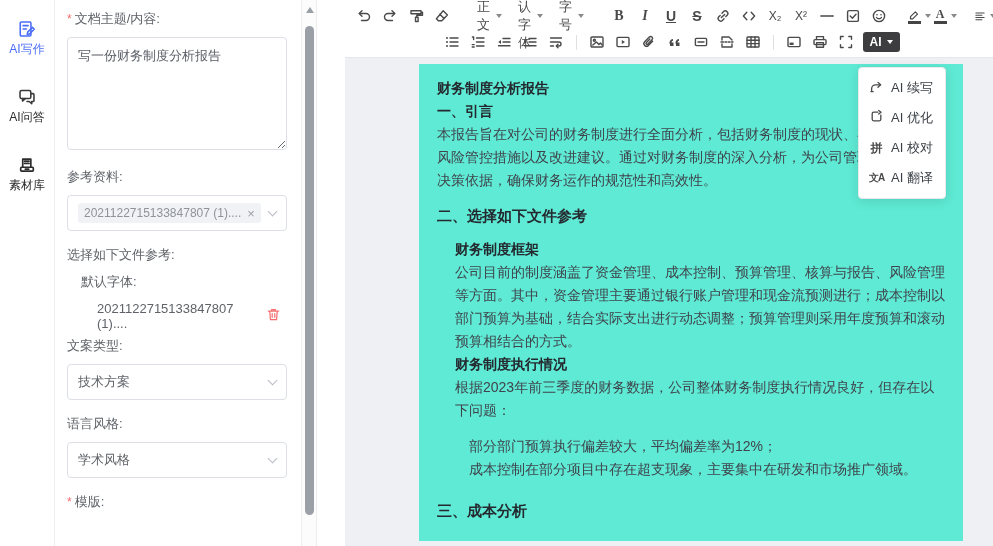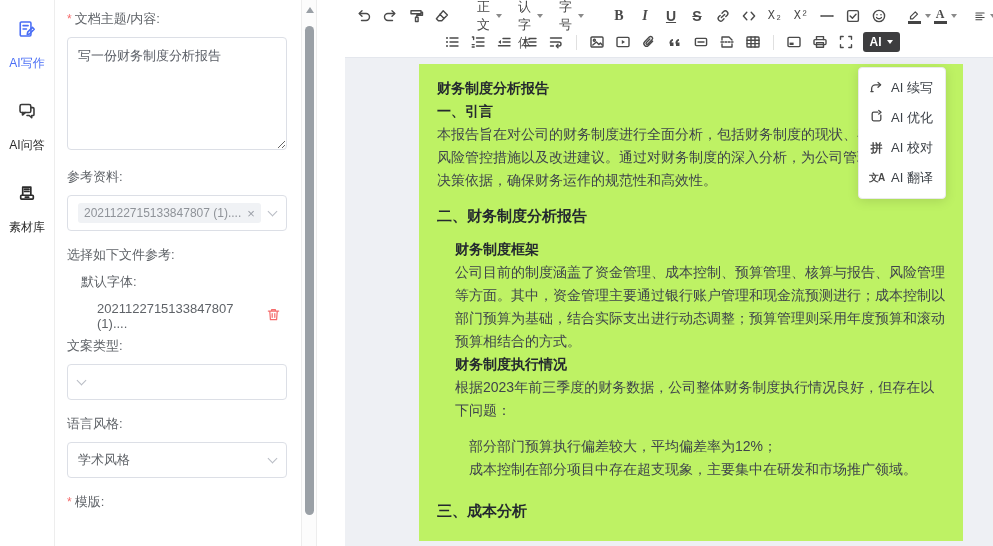--- a/index.html
+++ b/index.html
@@ -3,21 +3,21 @@
 <meta charset="utf-8">
 <style>
   * { margin:0; padding:0; box-sizing:border-box; }
   html,body { width:993px; height:546px; overflow:hidden; background:#fff;
     font-family:"Liberation Sans","DejaVu Sans",sans-serif; font-size:13px; color:#333; }
   .app { display:flex; width:993px; height:546px; }
 
   
   .nav-rail { width:55px; flex:0 0 55px; border-right:1px solid #ededed;
     padding-top:20px; display:flex; flex-direction:column; align-items:center; gap:30px; }
-  .nav-item { display:flex; flex-direction:column; align-items:center; gap:17px;
+  .nav-item { display:flex; flex-direction:column; align-items:center; gap:3px;
     font-size:12px; color:#2b2b2b; cursor:pointer; }
   .nav-item svg { display:block; }
   .nav-item.active { color:#4a6ef5; }
 
   
   .form-panel { width:246px; flex:0 0 246px; padding:6px 14px 0 12px; overflow:hidden; }
   .fld-label { color:#5f6368; margin:15px 0 9px; font-size:13px; }
   .fld-label:first-child { margin-top:4px; }
   .req { color:#f56c6c; margin-right:3px; font-size:12px; }
   textarea.topic { width:100%; height:113px; border:1px solid #dcdfe6; border-radius:4px;
@@ -55,30 +55,30 @@
   .tbi .filled { fill:currentColor; stroke:none; }
   .tb-sep { width:1px; height:15px; background:#e0e0e0; margin:0 7px; }
   .tb-select { display:inline-flex; align-items:center; gap:6px; color:#4a4a4a; padding:0 8px;
     height:22px; cursor:pointer; font-size:13px; }
   .caret { width:0; height:0; border-left:3.5px solid transparent; border-right:3.5px solid transparent;
     border-top:4px solid #8a8a8a; }
   .tl { font-size:14px; font-weight:bold; font-family:"Liberation Serif","DejaVu Serif",serif; }
   .tl.i { font-style:italic; }
   .tl.u { text-decoration:underline; font-family:"Liberation Sans",sans-serif; }
   .tl.s { text-decoration:line-through; font-family:"Liberation Sans",sans-serif; }
-  .tl.script { font-size:12px; font-family:Liberation Mono, monospace; font-weight:normal; }
+  .tl.script { font-size:12px; font-family:Liberation Sans, sans-serif; font-weight:normal; }
   .colorbtn { display:inline-flex; flex-direction:column; align-items:center; line-height:1; }
   .colorbtn .bar { width:13px; height:3px; background:#444; margin-top:1px; }
   .ai-btn { background:#3d3d3f; color:#fff; border-radius:3px; height:20px; padding:0 7px;
     display:inline-flex; align-items:center; gap:5px; font-size:12px; font-weight:bold; cursor:pointer; margin-left:4px; }
   .ai-btn .caret { border-top-color:#fff; }
 
   
   .doc-area { flex:1; background:#eef0f4; position:relative; overflow:hidden; }
-  .page { position:absolute; left:74px; right:30px; top:6px; bottom:5px; background:#bef264;
+  .page { position:absolute; left:74px; right:30px; top:6px; bottom:5px; background:#5eead4;
     padding:13px 18px; font-size:14px; color:#3f444c; line-height:23px; overflow:hidden; }
   .dt  { font-weight:bold; color:#24292f; }
   .dh  { font-weight:bold; color:#24292f; }
   .dh2 { font-weight:bold; color:#24292f; font-size:15px; margin:12px 0 11px; }
   .dh3 { font-weight:bold; color:#24292f; margin-left:18px; }
   .dp  { }
   .dp1 { margin-left:18px; }
   .dp2 { margin-left:32px; }
   .gap-s { margin-top:13px; }
 
@@ -159,20 +159,21 @@
         <svg width="15" height="15" viewBox="0 0 16 16">
             <g stroke="#f56c6c" fill="none" stroke-width="1.3" stroke-linecap="round" stroke-linejoin="round">
               <path d="M2.5 4.3h11M6 4.3V2.8h4v1.5M4 4.3l.7 9.2h6.6l.7-9.2M6.6 7v4M9.4 7v4"></path>
             </g>
           </svg>
       </span>
     </div>
 
     <div class="fld-label" style="margin-top:6px;">文案类型:</div>
     <div class="select">
+      <span class="grow">技术方案</span>
       <span class="chev"></span>
     </div>
 
     <div class="fld-label">语言风格:</div>
     <div class="select">
       <span class="grow">学术风格</span>
       <span class="chev"></span>
     </div>
 
     <div class="fld-label">
@@ -392,21 +393,21 @@
             <span class="caret"></span>
           </span>
       </div>
     </div>
 
     <div class="doc-area">
       <div class="page">
         <div class="dt">财务制度分析报告</div>
         <div class="dh">一、引言</div>
         <div class="dp">本报告旨在对公司的财务制度进行全面分析，包括财务制度的现状、存在的问题、风险管控措施以及改进建议。通过对财务制度的深入分析，为公司管理层提供科学决策依据，确保财务运作的规范性和高效性。</div>
-        <div class="dh2">二、财务制度分析报告</div>
+        <div class="dh2">二、选择如下文件参考</div>
         <div class="dh3">财务制度框架</div>
         <div class="dp dp1">公司目前的制度涵盖了资金管理、成本控制、预算管理、核算与报告、风险管理等方面。其中，资金管理主要通过银行账户管理和现金流预测进行；成本控制以部门预算为基础，结合实际支出进行动态调整；预算管理则采用年度预算和滚动预算相结合的方式。</div>
         <div class="dh3">财务制度执行情况</div>
         <div class="dp dp1">根据2023年前三季度的财务数据，公司整体财务制度执行情况良好，但存在以下问题：</div>
         <div class="dp dp2 gap-s">部分部门预算执行偏差较大，平均偏差率为12%；</div>
         <div class="dp dp2">成本控制在部分项目中存在超支现象，主要集中在研发和市场推广领域。</div>
         <div class="dh2" style="margin-top:18px;">三、成本分析</div>
 
       </div>
 

